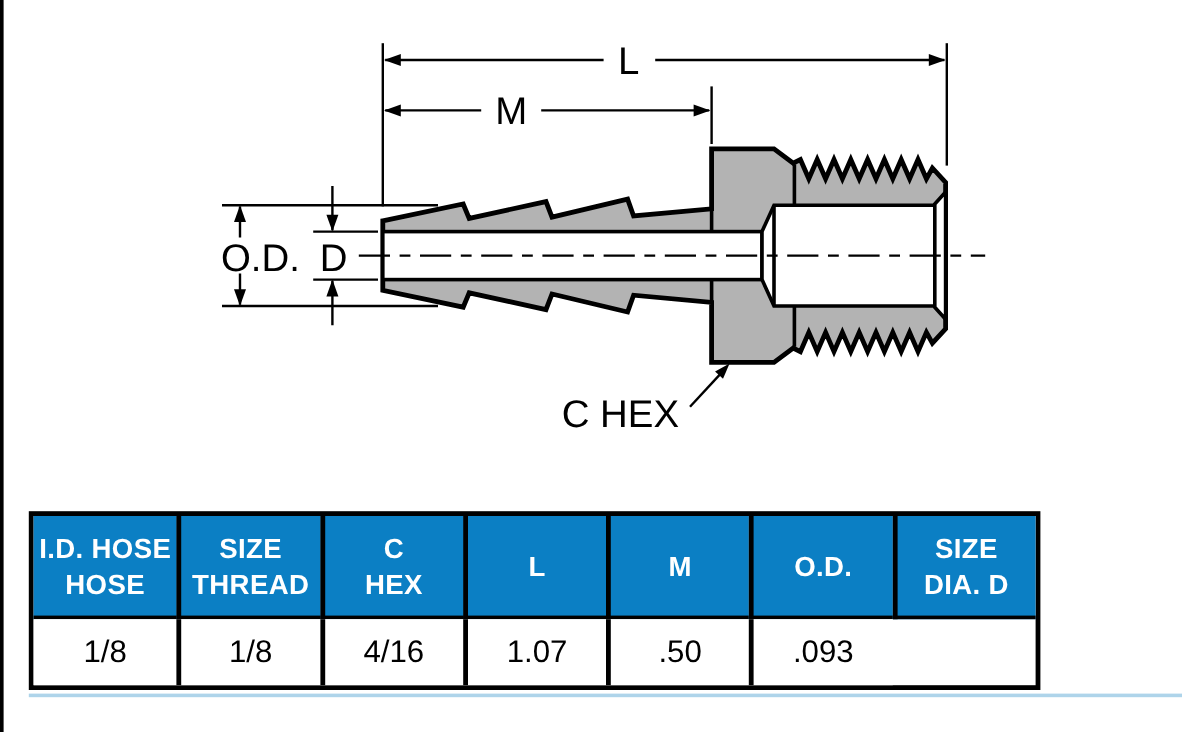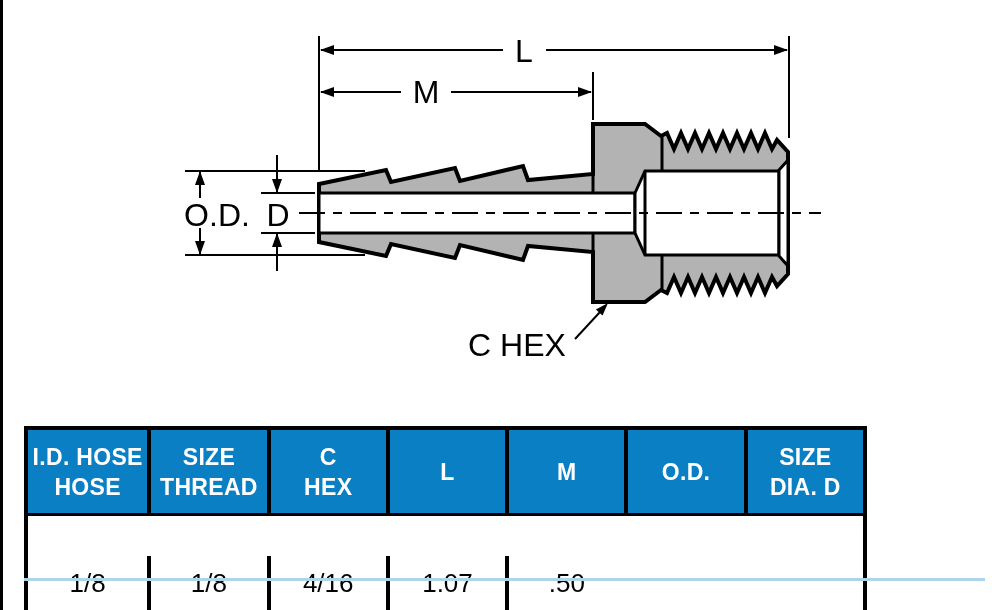--- a/index.html
+++ b/index.html
@@ -51,21 +51,20 @@
   .th span:empty { display: none; }
   .td {
     background: #ffffff;
     color: #000000;
     height: 55px;
     display: flex;
     align-items: center;
     justify-content: center;
     font-size: 26px;
     text-align: center;
-    margin-top: 40px;
   }
   .th + .th, .col2 { border-left: 4px solid #000; }
   .no-left { border-left: none !important; }
   .under-rule {
     position: absolute;
     left: 21px; top: 578px;
     width: 961px; height: 3px;
     background: #aed4ea;
   }
 </style>
@@ -176,14 +175,15 @@
   <div class="th">
     <span>SIZE</span>
     <span>DIA. D</span>
   </div>
 
   <div class="td no-left">1/8</div>
   <div class="td col2">1/8</div>
   <div class="td col2">4/16</div>
   <div class="td col2">1.07</div>
   <div class="td col2">.50</div>
+  <div class="td col2">.093</div>
 </div>
 <div class="under-rule"></div>
 
 </body></html>

